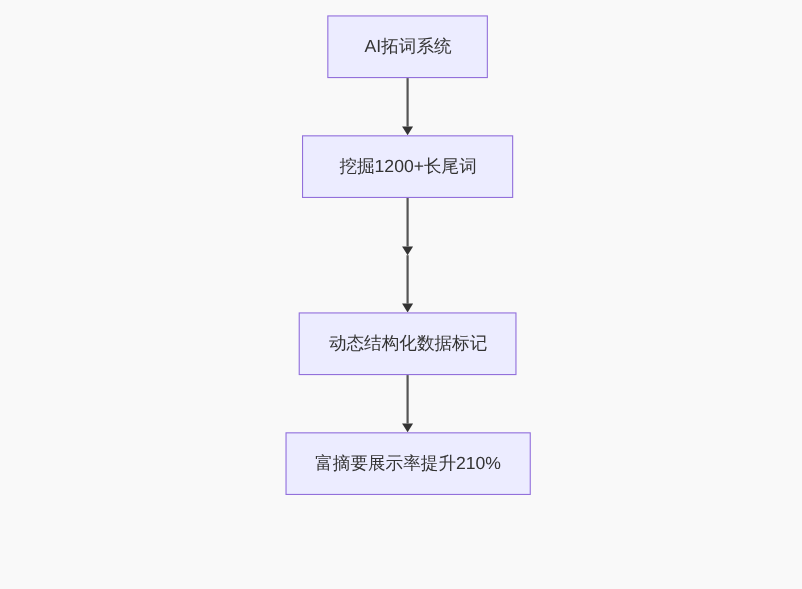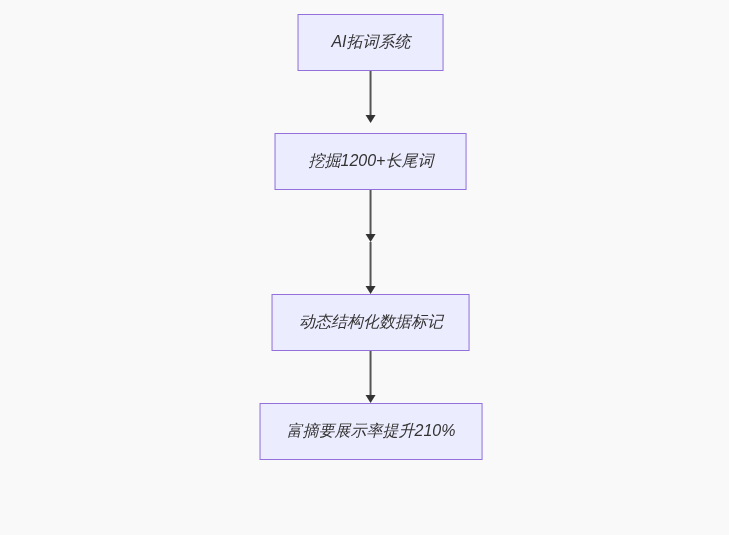--- a/index.html
+++ b/index.html
@@ -8,21 +8,20 @@
     width: 729px;
     height: 535px;
     overflow: hidden;
     background: var(--page-background, #f9f9f9);
     font-family: "Liberation Sans", "DejaVu Sans", sans-serif;
   }
   .canvas {
     position: relative;
     width: 587px;
     height: 535px;
-    font-style: italic;
   }
   .flow {
     position: absolute;
     top: 14px;
     left: 371px;
     transform: translateX(-50%);
     display: flex;
     flex-direction: column;
     align-items: center;
   }
@@ -31,21 +30,21 @@
     height: 57px;
     display: flex;
     align-items: center;
     justify-content: center;
     background: var(--node-fill, #ECECFF);
     border: 1.5px solid var(--node-border, #9370DB);
     padding: 0 26px;
   }
   
   .flow .node:nth-child(1) { min-width: 146px; }
-  .flow .node:nth-child(3) { min-width: 192px; margin-top: 10px; }
+  .flow .node:nth-child(3) { min-width: 192px; }
   .flow .node:nth-child(5) { min-width: 223px; }
   .flow .node:nth-child(7) { min-width: 213px; padding-left: 44px; }
   .flow .node:nth-child(9) { min-width: 235px; }
   .node-label {
     font-size: 16px;
     color: var(--node-text-color, #333333);
     white-space: nowrap;
     text-align: center;
   }
   .edge {

